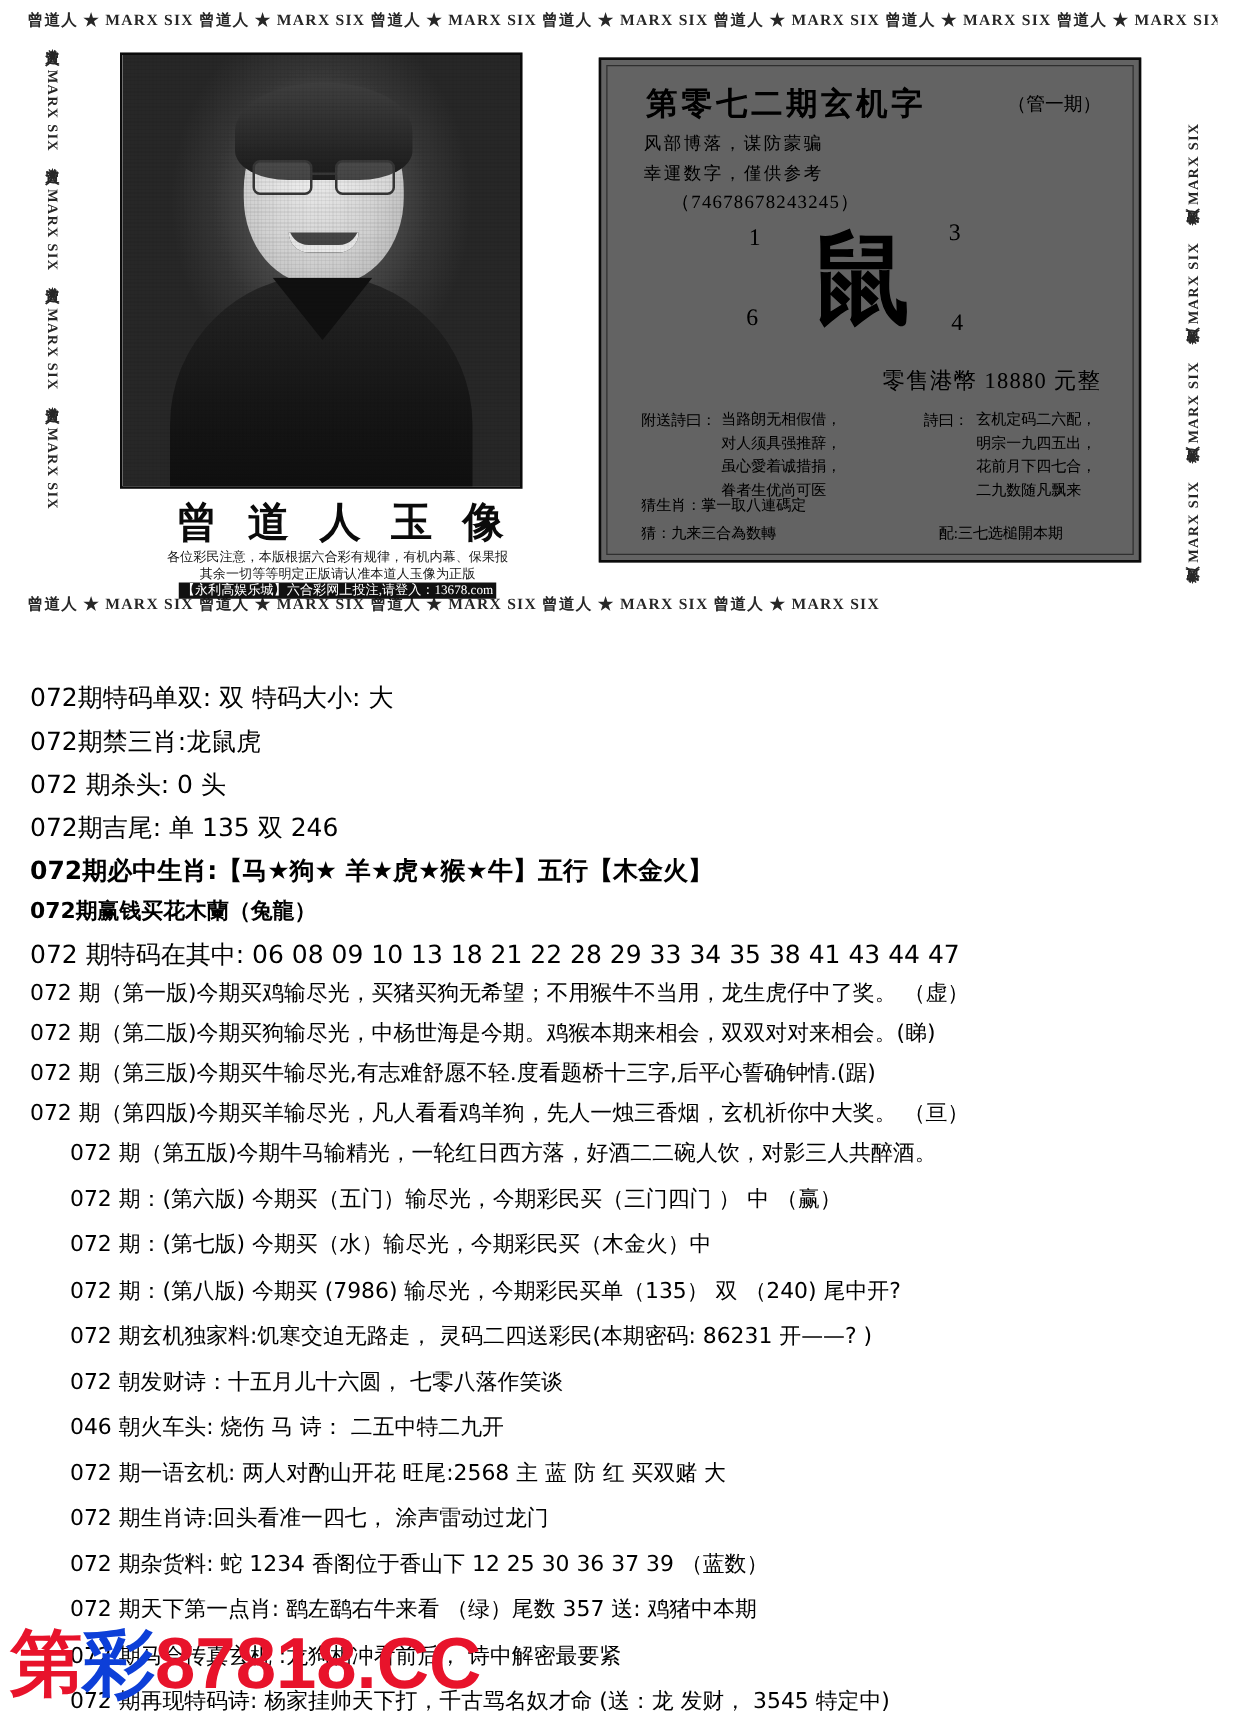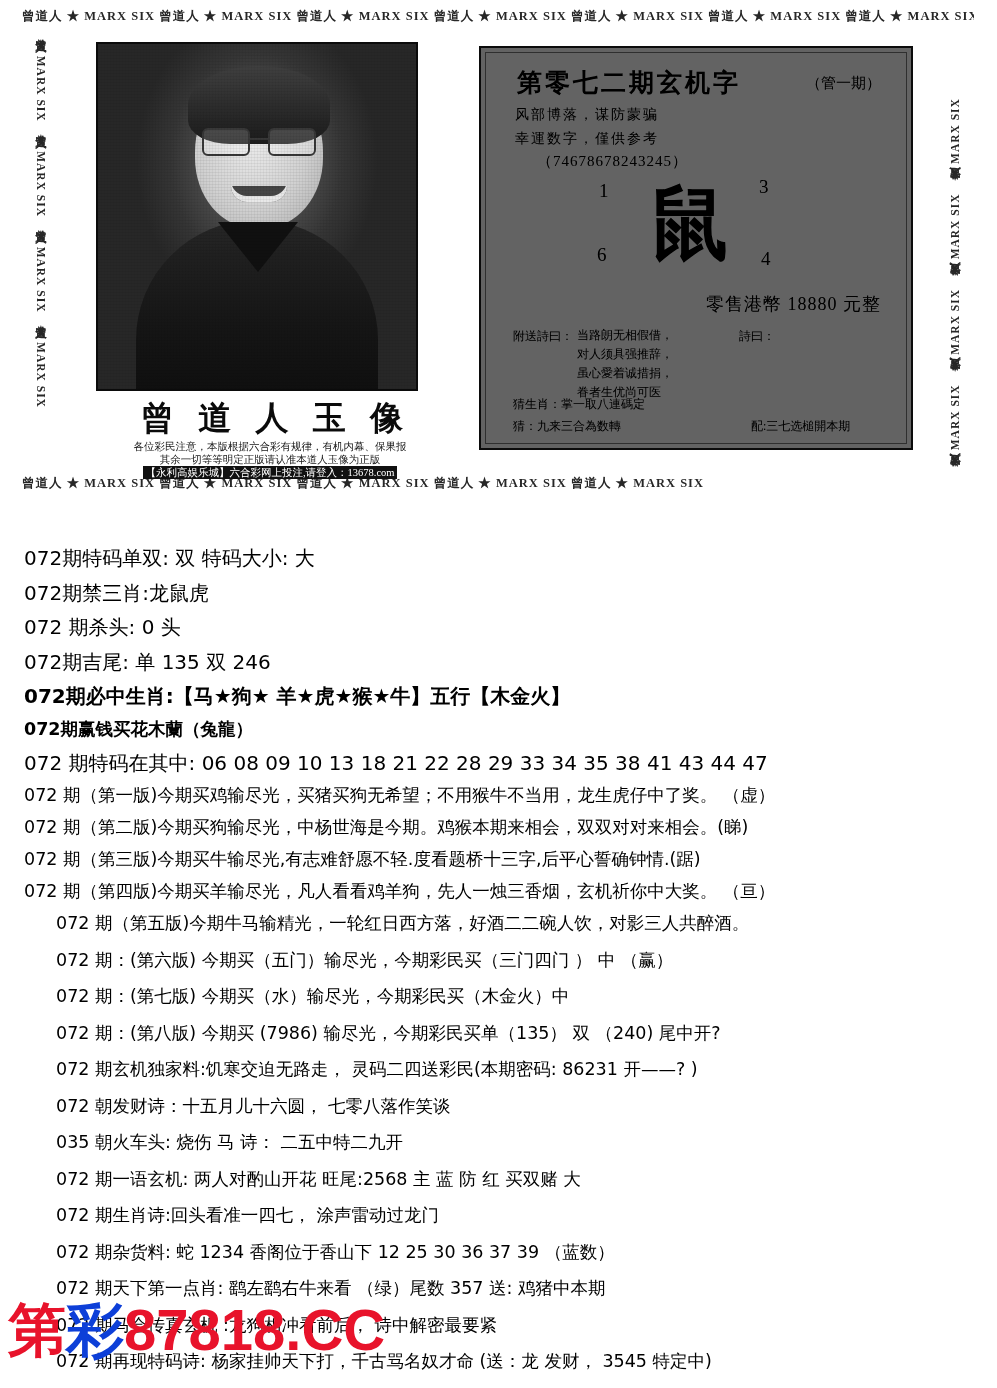--- a/index.html
+++ b/index.html
@@ -429,20 +429,24 @@
       <div class="big-zodiac">鼠</div>
 
       <div class="card-price">零售港幣 18880 元整</div>
 
       <div class="card-poem-label">附送詩曰：</div>
       <div class="card-poem" style="white-space: pre-line;">当路朗无相假借，
 对人须具强推辞，
 虽心愛着诚措捐，
 眷者生优尚可医</div>
       <div class="card-right-label">詩曰：</div>
+      <div class="card-right-poem" style="white-space: pre-line;">玄机定码二六配，
+明宗一九四五出，
+花前月下四七合，
+二九数随凡飘来</div>
 
       <div class="card-guess1">猜生肖：掌一取八連碼定</div>
       <div class="card-guess2">猜：九来三合為数轉</div>
       <div class="card-guess3">配:三七选槌開本期</div>
     </div>
 
   </div>
 </div>
 
 <div class="lines">
@@ -456,21 +460,21 @@
   <div class="line">072 期（第一版)今期买鸡输尽光，买猪买狗无希望；不用猴牛不当用，龙生虎仔中了奖。 （虚）</div>
   <div class="line">072 期（第二版)今期买狗输尽光，中杨世海是今期。鸡猴本期来相会，双双对对来相会。(睇)</div>
   <div class="line">072 期（第三版)今期买牛输尽光,有志难舒愿不轻.度看题桥十三字,后平心誓确钟情.(踞)</div>
   <div class="line">072 期（第四版)今期买羊输尽光，凡人看看鸡羊狗，先人一烛三香烟，玄机祈你中大奖。 （亘）</div>
   <div class="line gap">072 期（第五版)今期牛马输精光，一轮红日西方落，好酒二二碗人饮，对影三人共醉酒。</div>
   <div class="line gap">072 期：(第六版) 今期买（五门）输尽光，今期彩民买（三门四门 ） 中 （赢）</div>
   <div class="line gap">072 期：(第七版) 今期买（水）输尽光，今期彩民买（木金火）中</div>
   <div class="line gap">072 期：(第八版) 今期买 (7986) 输尽光，今期彩民买单（135） 双 （240) 尾中开?</div>
   <div class="line gap">072 期玄机独家料:饥寒交迫无路走， 灵码二四送彩民(本期密码: 86231    开——? )</div>
   <div class="line gap">072 朝发财诗：十五月儿十六圆， 七零八落作笑谈</div>
-  <div class="line gap">035 朝火车头: 烧伤 马  诗： 二五中特二九开</div>
+  <div class="line gap">046 朝火车头: 烧伤 马  诗： 二五中特二九开</div>
   <div class="line gap">072 期一语玄机: 两人对酌山开花  旺尾:2568  主 蓝  防 红  买双赌 大</div>
   <div class="line gap">072 期生肖诗:回头看准一四七， 涂声雷动过龙门</div>
   <div class="line gap">072 期杂货料: 蛇 1234    香阁位于香山下  12 25 30 36 37 39 （蓝数）</div>
   <div class="line gap">072 期天下第一点肖: 鹞左鹞右牛来看    （绿）尾数  357  送: 鸡猪中本期</div>
   <div class="line gap">072 期马会传真玄机 :龙狗相冲看前后， 诗中解密最要紧</div>
   <div class="line gap">072 期再现特码诗: 杨家挂帅天下打，千古骂名奴才命    (送：龙 发财，  3545   特定中)</div>
 
 </div>
 
 <div class="watermark">

